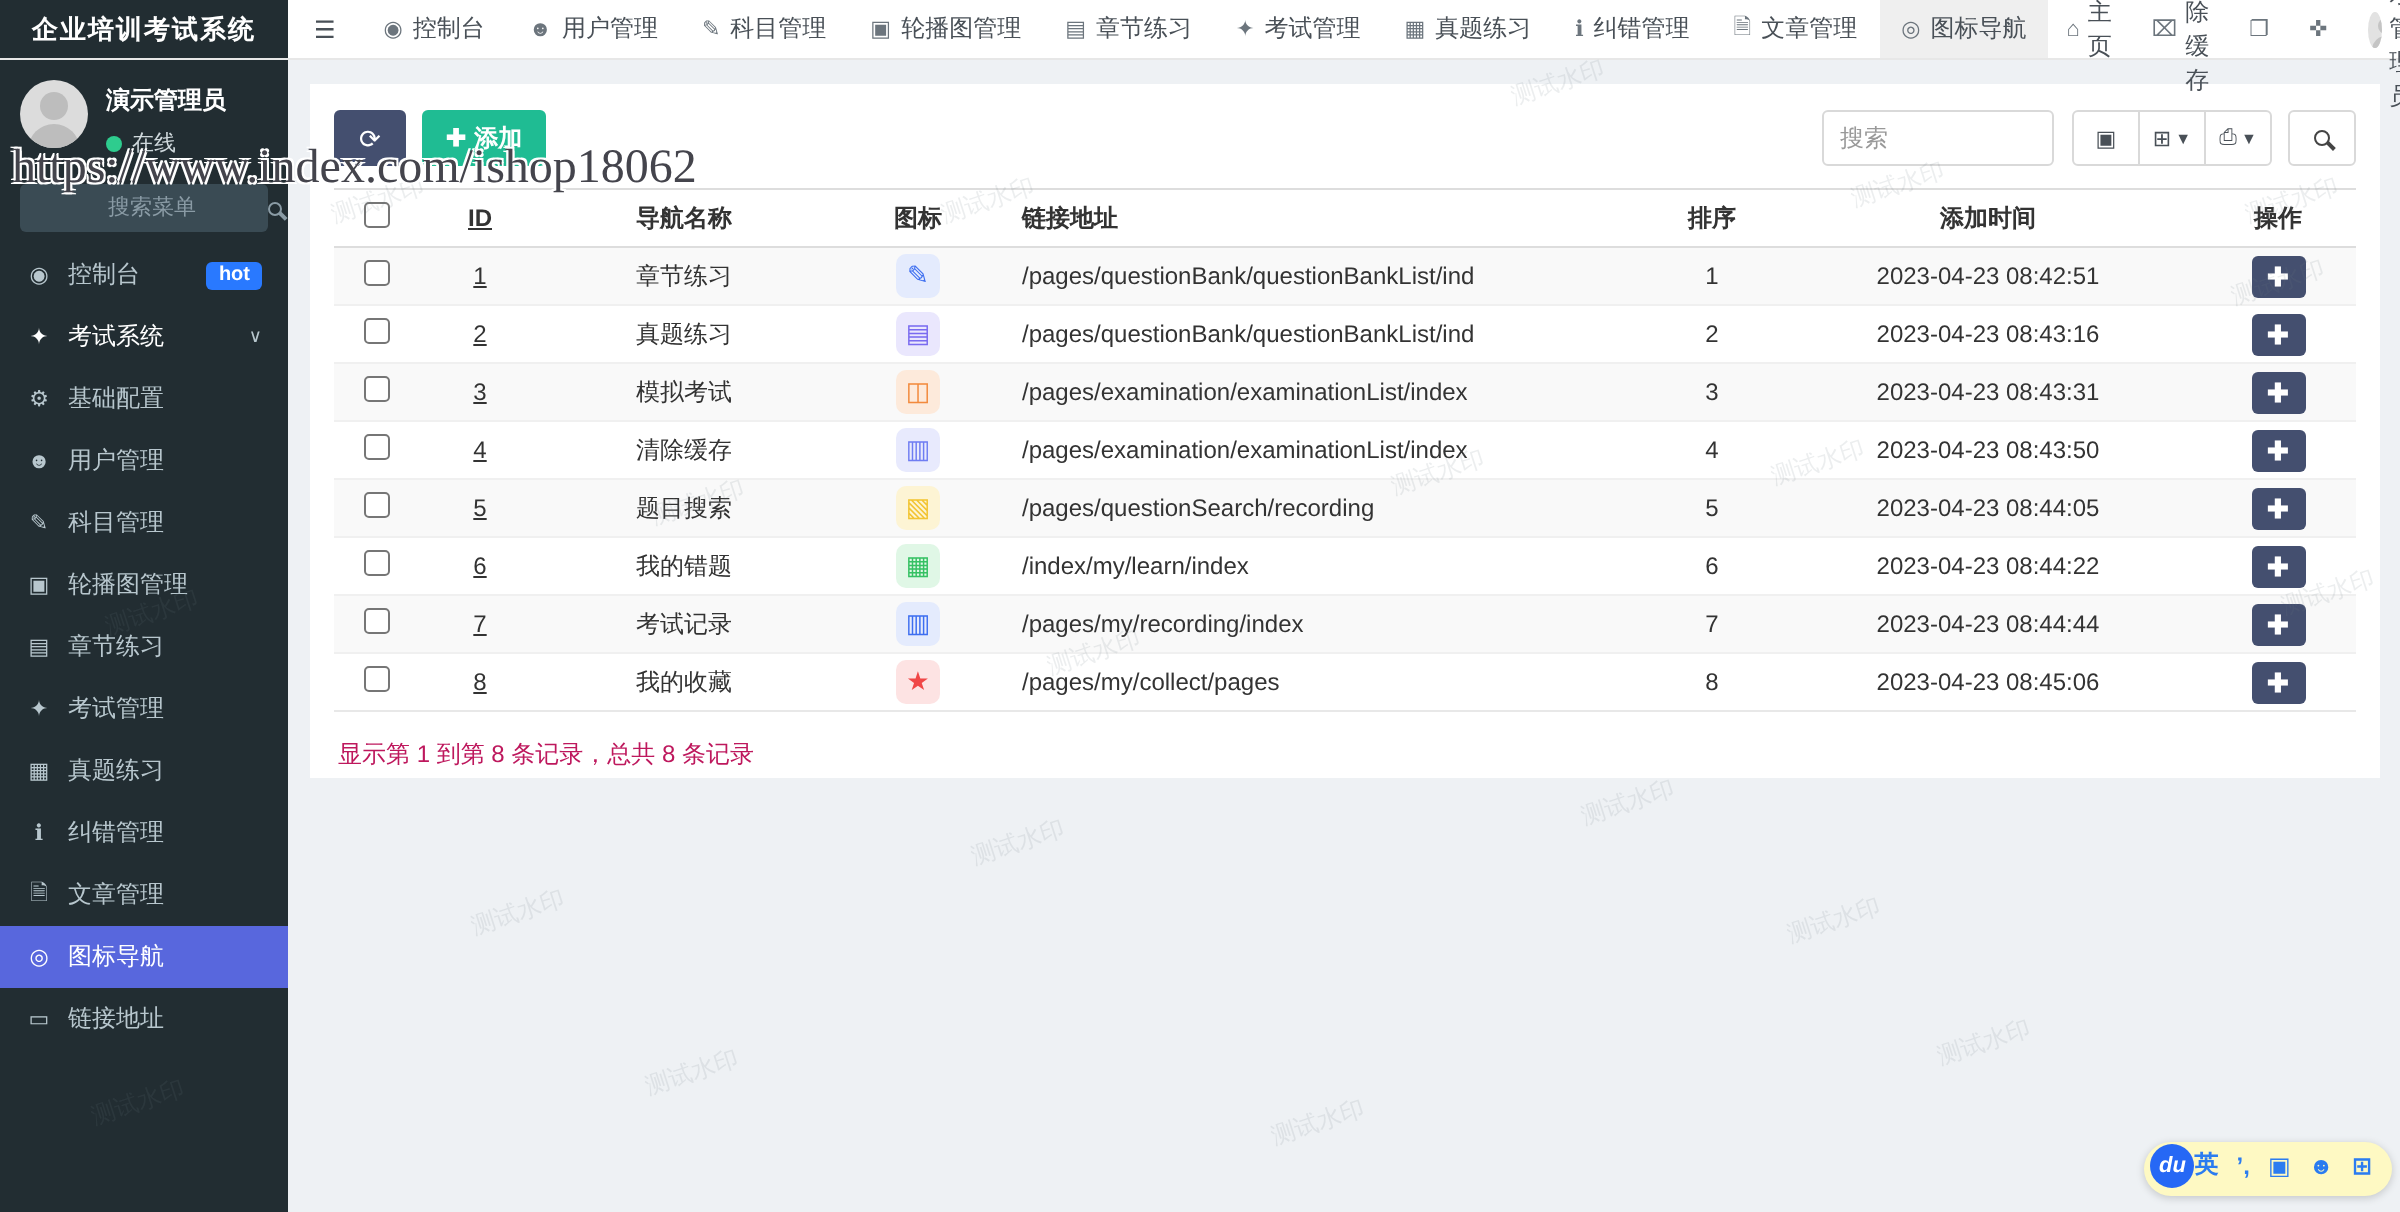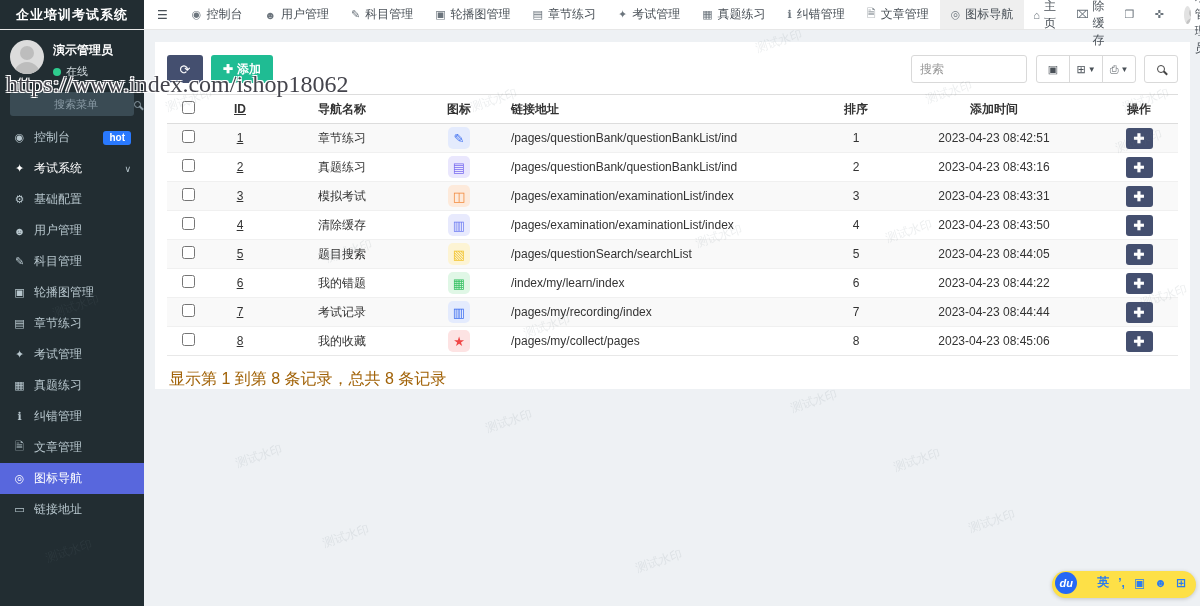--- a/index.html
+++ b/index.html
@@ -86,40 +86,40 @@
   th.col-link, td.col-link { text-align:left; }
   .col-check { width:42px; } .col-id { width:62px;text-decoration:underline; } .col-name { width:142px; }
   .col-icon { width:92px; } .col-link { width:auto; } .col-sort { width:64px; }
   .col-time { width:212px; } .col-op { width:78px; }
   input[type=checkbox] { width:13px; height:13px; accent-color:#5867dd; cursor:pointer; }
   .icon-chip { display:inline-flex; width:22px; height:22px; border-radius:5px;
                align-items:center; justify-content:center; font-size:13px; font-weight:bold; vertical-align:middle; }
   .op-btn { display:inline-flex; width:27px; height:21px; background:#444f6f; color:#fff;
             border:0; border-radius:3px; align-items:center; justify-content:center;
             font-size:13px; font-weight:bold; cursor:pointer; line-height:1; }
-  .table-summary { padding:13px 2px; color:#a16207; font-size:16px; }
+  .table-summary { padding:13px 2px; color:#be185d; font-size:12px; }
 
   
   .huzhan-wm { position:absolute; left:6px; top:71px; z-index:10; pointer-events:none;
                font-family:"Liberation Serif","DejaVu Serif",serif; font-size:24px; color:#44444c;
                text-shadow:-1px -1px 0 #fff, 1px -1px 0 #fff, -1px 1px 0 #fff, 1px 1px 0 #fff; }
   .test-wm { position:absolute; z-index:9; pointer-events:none; color:rgba(110,120,130,0.13);
              font-size:12px; transform:rotate(-18deg); white-space:nowrap; }
   .fastadmin-wm { position:absolute; right:18px; bottom:22px; z-index:1; display:flex;
                   align-items:center; gap:12px; pointer-events:none; }
   .fa-text { font-size:38px; font-weight:bold; letter-spacing:5px; color:#fafbfc; }
   .fa-pin { width:42px; height:42px; background:#fafbfc; border-radius:50% 50% 50% 0;
             transform:rotate(-45deg); display:flex; align-items:center; justify-content:center; }
   .fa-bolt { width:14px; height:20px; background:#eef1f4; transform:rotate(45deg);
              clip-path:polygon(60% 0, 0 55%, 40% 55%, 30% 100%, 100% 40%, 55% 40%); }
 
   
-  .ime { position:absolute; right:4px; bottom:8px; height:27px; background:#fde047; z-index:20;
+  .ime { position:absolute; right:4px; bottom:8px; height:27px; background:#fef9c3; z-index:20;
          border-radius:15px; box-shadow:0 1px 4px rgba(0,0,0,0.18); display:flex;
-         align-items:center; gap:20px; padding:0 10px 4px 3px; }
+         align-items:center; gap:0; padding:0 10px 4px 3px; }
   .du-logo { width:22px; height:22px; border-radius:50%; background:#2668f5; color:#fff;
              font-weight:bold; font-style:italic; font-size:11px; display:flex;
              align-items:center; justify-content:center; }
   .ime-glyph { color:#2b7cf0; font-size:12px; font-weight:bold; cursor:pointer; }
 </style>
 </head>
 <body>
 
 <div class="topbar">
   <div class="brand">企业培训考试系统</div>
@@ -349,21 +349,21 @@
             <td class="col-link">/pages/examination/examinationList/index</td>
             <td class="col-sort">4</td>
             <td class="col-time">2023-04-23 08:43:50</td>
             <td class="col-op"><button class="op-btn">✚</button></td>
           </tr>
           <tr>
             <td class="col-check"><input type="checkbox" style=""></td>
             <td class="col-id">5</td>
             <td class="col-name">题目搜索</td>
             <td class="col-icon"><span class="icon-chip" style="background: rgb(253, 244, 212); color: rgb(242, 196, 49);">▧</span></td>
-            <td class="col-link">/pages/questionSearch/searchList</td>
+            <td class="col-link">/pages/questionSearch/recording</td>
             <td class="col-sort">5</td>
             <td class="col-time">2023-04-23 08:44:05</td>
             <td class="col-op"><button class="op-btn">✚</button></td>
           </tr>
           <tr>
             <td class="col-check"><input type="checkbox" style=""></td>
             <td class="col-id">6</td>
             <td class="col-name">我的错题</td>
             <td class="col-icon"><span class="icon-chip" style="background: rgb(224, 247, 230); color: rgb(53, 193, 99);">▦</span></td>
             <td class="col-link">/index/my/learn/index</td>

